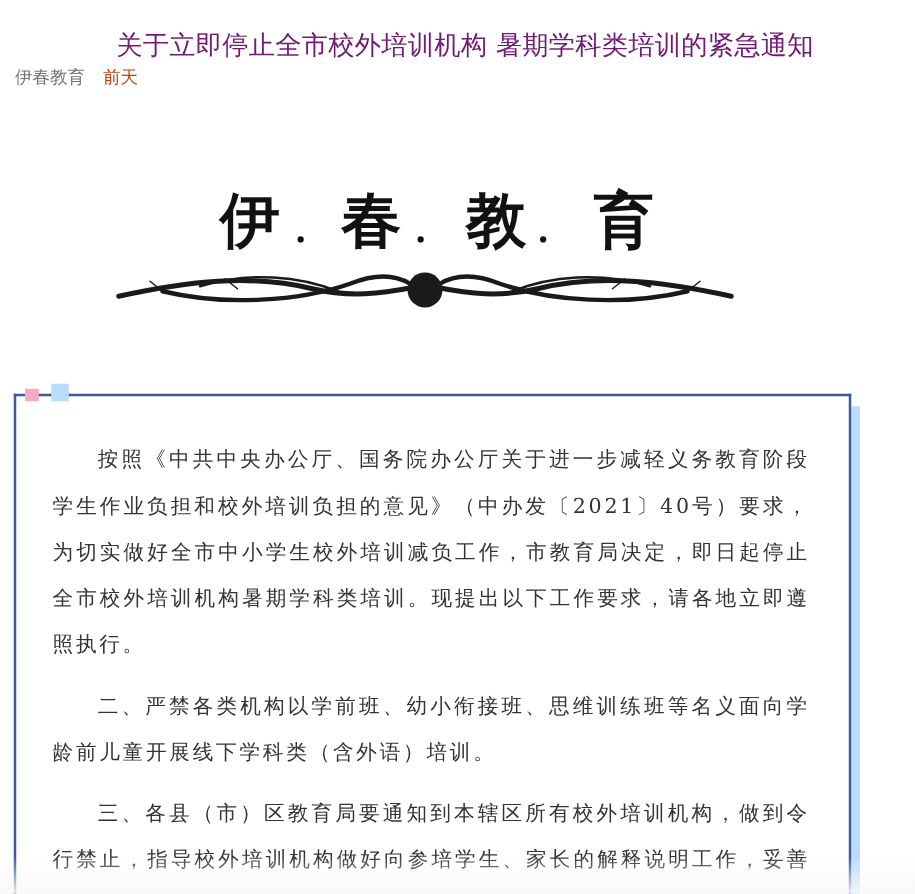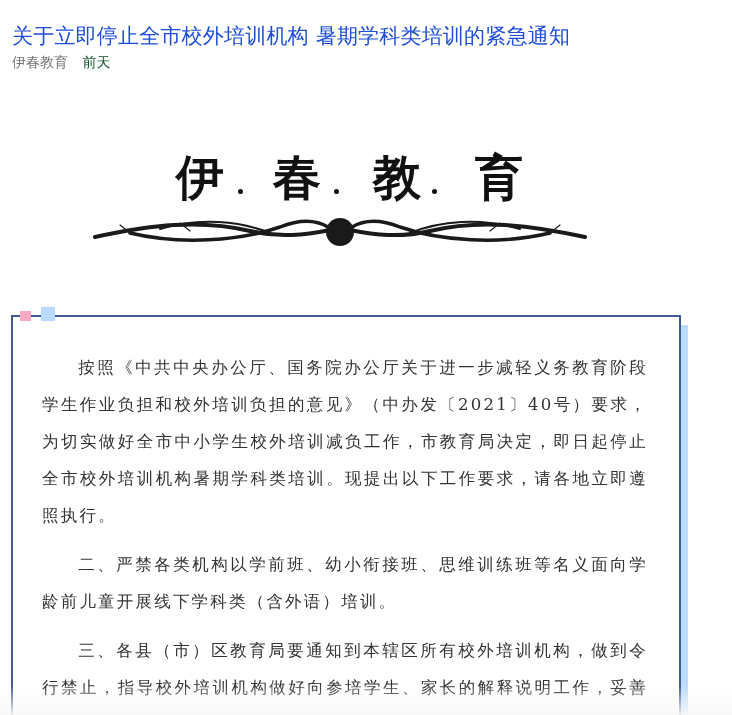--- a/index.html
+++ b/index.html
@@ -1,20 +1,20 @@
 <!DOCTYPE html>
 <html><head>
 <meta charset="utf-8">
 <style>
   html, body { margin: 0; padding: 0; background: #ffffff; }
   body { width: 732px; height: 715px; overflow: hidden; position: relative; font-family: "DejaVu Sans", "Liberation Sans", sans-serif; }
-  .title { position: absolute; left: 12px; top: 6px; width: 720px; font-size: 21px; line-height: 32px; color: #1d4ed8; font-weight: normal; white-space: nowrap; letter-spacing: 0.2px; }
+  .title { position: absolute; left: 12px; top: 6px; width: 720px; font-size: 21px; line-height: 32px; color: #701a75; font-weight: normal; white-space: nowrap; letter-spacing: 0.2px; text-align: center; }
   .meta { position: absolute; left: 12px; top: 52px; font-size: 14px; line-height: 20px; white-space: nowrap; }
   .meta .author { color: #737373; margin-right: 10px; }
-  .meta .time { color: #14532d; }
+  .meta .time { color: #c2410c; }
   .banner { position: absolute; left: 90px; top: 145px; width: 500px; height: 110px; }
   .banner-chars { position: absolute; left: 0; top: 0; width: 500px; height: 64px; }
   .banner-char { position: absolute; top: 2px; font-family: "DejaVu Serif", "Liberation Serif", serif; font-size: 48px; line-height: 60px; font-weight: bold; color: #111111; }
   .banner-dot { position: absolute; top: 44px; width: 5px; height: 5px; background: #111; border-radius: 50%; }
   .ornament { position: absolute; left: 0; top: 60px; width: 500px; height: 50px; }
   .box-wrap { position: absolute; left: 0; top: 300px; width: 732px; height: 415px; }
   .shadow-strip { position: absolute; left: 680px; top: 25px; width: 8px; height: 400px; background: #bcdcfd; }
   .box { position: absolute; left: 11px; top: 15px; width: 666px; height: 420px; border-left: 2px solid #3e5a97; border-top: 2px solid #3e5a97; border-right: 2px solid #3e5a97; background: #ffffff; }
   .sq-pink { position: absolute; left: 20px; top: 11px; width: 11px; height: 10px; background: #f7a8c2; }
   .sq-blue { position: absolute; left: 41px; top: 7px; width: 14px; height: 14px; background: #b9dbfd; }

